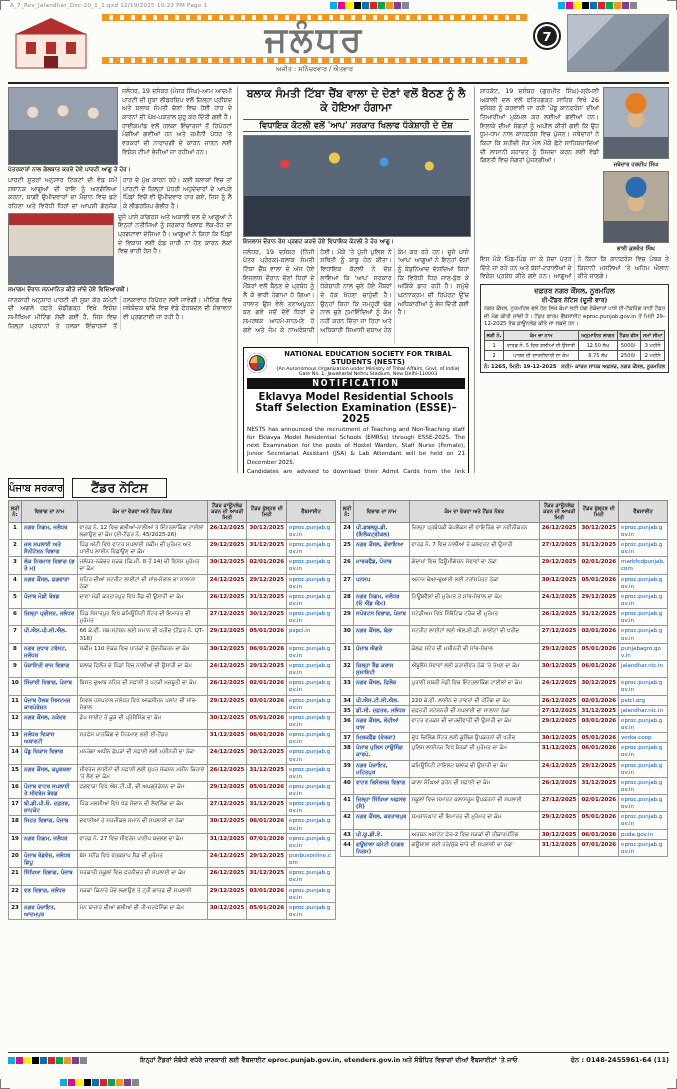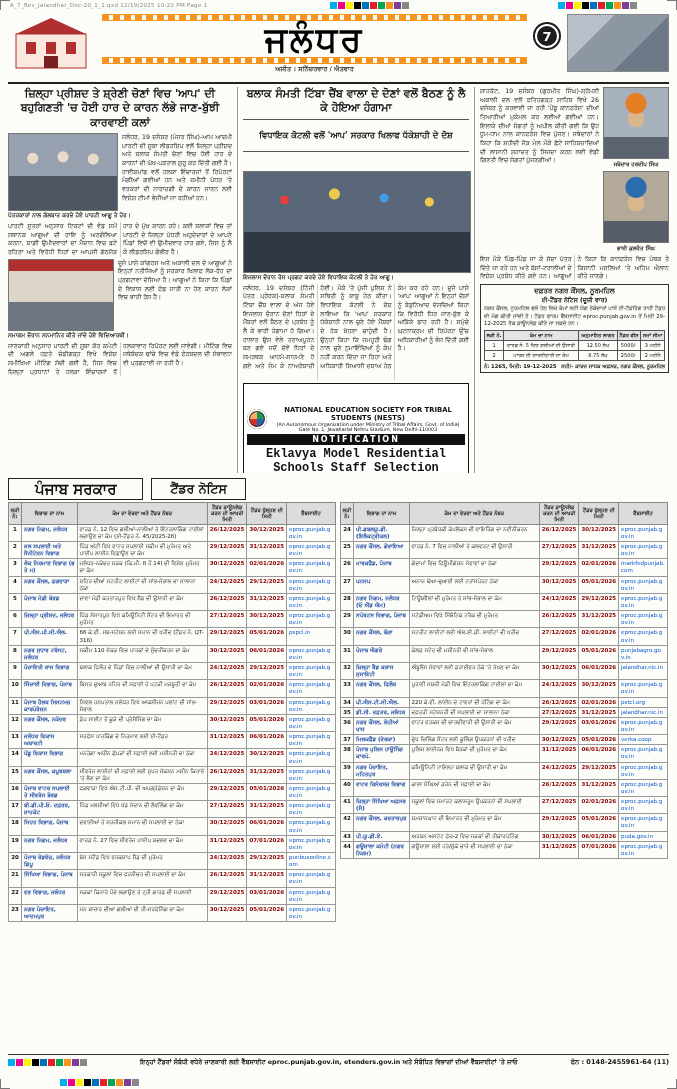--- a/index.html
+++ b/index.html
@@ -12,41 +12,41 @@
   .regbar.tr{top:2px;right:40px;}
   .regbar.tl{top:2px;left:330px;}
   .regbar.bl{bottom:3px;left:60px;}
   .crop{position:absolute;background:#777;}
   .crop.h{width:10px;height:1px;} .crop.v{width:1px;height:10px;}
   
   .masthead{display:flex;align-items:flex-start;gap:8px;padding:14px 8px 0 8px;height:64px;}
   .mast-logo{width:86px;height:56px;flex:0 0 auto;}
   .mast-city{flex:1;text-align:center;min-width:0;}
   .city-border{height:5px;background:repeating-linear-gradient(90deg,#f7941e 0 7px,transparent 7px 11px);border-top:1px solid #f7941e;border-bottom:1px solid #f7941e;}
-  .city{font-size:34px;line-height:36px;font-weight:bold;color:#000000;letter-spacing:3px;}
-  .city-sub{font-size:6.5px;font-weight:bold;color:#333;margin-top:1px;}
+  .city{font-size:34px;line-height:36px;font-weight:bold;color:#737373;letter-spacing:3px;}
+  .city-sub{font-size:6.5px;font-weight:normal;color:#333;margin-top:1px;}
   .mast-brand{width:118px;flex:0 0 auto;text-align:center;}
   .brand{background:linear-gradient(#ffe79a,#ffb627);border:2px solid #e31e24;color:#e31e24;
          font-size:22px;line-height:26px;font-weight:bold;border-radius:3px;}
   .brand-strip{background:#e31e24;color:#fff;font-size:5.5px;line-height:8px;font-weight:bold;}
   .mast-date{font-size:8px;font-weight:bold;margin-top:2px;}
   .page-circle{width:24px;height:24px;flex:0 0 auto;border-radius:50%;background:#1d1d1d;color:#fff;
                display:flex;align-items:center;justify-content:center;font-size:13px;font-weight:bold;
                box-shadow:inset 0 0 0 2px #fff,0 0 0 2px #1d1d1d;margin-top:10px;}
   .mast-photo{width:100px;height:56px;flex:0 0 auto;border:1px solid #888;
               background:linear-gradient(135deg,#b9c0c9 0 30%,#8d97a4 30% 65%,#6d7886 65%);}
   
   .articles{display:flex;gap:5px;margin:4px 8px 0 8px;border-top:2px solid #222;padding-top:3px;
             height:386px;overflow:hidden;}
   .col{min-width:0;overflow:hidden;}
   .col-left{width:224px;flex:0 0 auto;}
   .col-center{width:226px;flex:0 0 auto;border-left:1px solid #999;border-right:1px solid #999;padding:0 5px;}
   .col-right{flex:1;}
   .hl{font-size:11px;line-height:1.3;font-weight:bold;text-align:center;margin:0 0 3px 0;}
-  .deck{font-size:8.5px;font-weight:bold;text-align:center;margin:0 0 19px 0;padding:10px 0;
+  .deck{font-size:8.5px;font-weight:bold;text-align:center;margin:0 0 3px 0;padding:0 0;
         border-top:1px solid #555;border-bottom:1px solid #555;}
   .row{display:flex;gap:4px;}
   .body{font-size:6.2px;line-height:1.4;text-align:justify;margin:2px 0;}
   .row .body{flex:1;margin:0;}
   .cols2{column-count:2;column-gap:6px;column-rule:1px solid #ccc;}
   .cols3{column-count:3;column-gap:6px;column-rule:1px solid #ccc;}
   .caption{font-size:5.8px;font-weight:bold;margin:1px 0 3px 0;color:#222;}
   .subhl{font-size:8.5px;font-weight:bold;text-align:center;margin:3px 0 2px 0;border-top:1px solid #777;padding-top:2px;}
   .ph{border:1px solid #777;flex:0 0 auto;}
   .ph-group{width:108px;height:76px;background:
@@ -66,44 +66,44 @@
   .ph-portrait{width:64px;height:70px;}
   .ph-portrait.p1{background:radial-gradient(circle at 50% 22%,#e67e22 10px,transparent 11px),
       radial-gradient(circle at 50% 44%,#dab68d 8px,transparent 9px),
       linear-gradient(#a7b0bd 0 70%,#5c6370 70%);}
   .ph-portrait.p2{background:radial-gradient(circle at 50% 22%,#2b6cb0 10px,transparent 11px),
       radial-gradient(circle at 50% 44%,#dab68d 8px,transparent 9px),
       linear-gradient(#b3a998 0 70%,#565d68 70%);}
   .pcap{font-size:5.5px;font-weight:bold;text-align:center;margin:0 0 1px 0;}
   
   .nests{border:1.5px solid #111;margin-top:3px;padding:2px 3px;background:#fff;}
-  .nests-head{display:flex;gap:4px;align-items:center;margin-top:20px;}
+  .nests-head{display:flex;gap:4px;align-items:center;}
   .nests-logo{width:20px;height:20px;border-radius:50%;flex:0 0 auto;
       background:conic-gradient(#1a9850 0 25%,#2166ac 25% 50%,#d73027 50% 75%,#fdae61 75%);
       box-shadow:inset 0 0 0 2px #fff,inset 0 0 0 3px #333;}
   .nests-org{flex:1;text-align:center;}
   .nests-org .t1{font-size:6.8px;font-weight:bold;}
   .nests-org .t2,.nests-org .t3{font-size:4.8px;}
   .nests-bar{background:#111;color:#fff;text-align:center;font-size:8px;font-weight:bold;
              letter-spacing:2px;margin:2px 0;padding:1px 0;}
-  .nests-title{font-size:12px;font-weight:bold;text-align:center;margin:1px 0;font-family:Liberation Mono, monospace;}
+  .nests-title{font-size:10px;font-weight:bold;text-align:center;margin:1px 0;}
   .nests-body{font-size:5.7px;line-height:1.45;text-align:justify;margin:1px 0;}
   .nests-link{font-size:5.7px;color:#0b5bd3;word-break:break-all;margin:1px 0;}
   
   .notice{border:1.2px solid #333;margin-top:3px;padding:2px 3px;}
   .notice .n-t1{font-size:7px;font-weight:bold;text-align:center;margin:0;}
   .notice .n-t2{font-size:6.2px;font-weight:bold;text-align:center;margin:1px 0;}
   .notice .n-body{font-size:5.4px;line-height:1.4;text-align:justify;margin:1px 0;}
   .ntable{width:100%;border-collapse:collapse;margin:2px 0;}
   .ntable th,.ntable td{border:1px solid #555;font-size:5px;padding:1px;text-align:center;}
   .ntable th{background:#e4e4e4;}
   .n-foot{display:flex;justify-content:space-between;font-size:5.2px;font-weight:bold;margin-top:2px;}
   
   .tender-band{display:flex;gap:8px;align-items:stretch;margin:5px 8px 2px 8px;}
-  .govt-box{border:1.5px solid #222;padding:1px 26px;font-weight:bold;font-size:15px;display:flex;align-items:center;}
+  .govt-box{border:1.5px solid #222;padding:1px 0;font-weight:bold;font-size:10px;display:flex;align-items:center;}
   .title-box{border:1.5px solid #222;padding:1px 18px;font-weight:bold;font-size:12.5px;display:flex;align-items:center;}
   .tender{display:flex;gap:4px;margin:0 8px;height:548px;overflow:hidden;}
   .t-half{width:328px;flex:0 0 auto;}
   .ttable{width:100%;border-collapse:collapse;}
   .ttable th{background:#dcdcdc;border:1px solid #888;font-size:5.2px;padding:1px;line-height:1.2;}
   .ttable td{border:1px solid #999;font-size:5.5px;padding:1px 2px;vertical-align:top;line-height:1.3;}
   td.c-n{text-align:center;font-weight:bold;}
   td.c-d{color:#1746a0;font-weight:bold;}
   td.c-w{color:#151515;}
   td.c-a{color:#8b0000;font-weight:bold;text-align:center;}
@@ -169,21 +169,20 @@
       <div class="city-border"></div>
       <div class="city-sub">ਅਜੀਤ : ਸਨਿੱਚਰਵਾਰ / ਐਤਵਾਰ</div>
     </div>
     <div class="page-circle">7</div>
     <div class="mast-photo"></div>
   </header>
 
   <section class="articles">
 
     <article class="col col-left">
-      <h1 class="hl">ਜ਼ਿਲ੍ਹਾ ਪ੍ਰੀਸ਼ਦ ਤੇ ਸ਼੍ਰੇਣੀ ਚੋਣਾਂ ਵਿਚ 'ਆਪ' ਦੀ ਬਹੁਗਿਣਤੀ 'ਚ ਹੋਈ ਹਾਰ ਦੇ ਕਾਰਨ ਲੱਭੇ ਜਾਣ-ਬੁੱਝੀ ਕਾਰਵਾਈ ਕਲਾਂ</h1>
       <div class="row">
         <div class="ph ph-group"></div>
         <p class="body">ਜਲੰਧਰ, 19 ਦਸੰਬਰ (ਮੇਜਰ ਸਿੰਘ)-ਆਮ ਆਦਮੀ ਪਾਰਟੀ ਦੀ ਸੂਬਾ ਲੀਡਰਸ਼ਿਪ ਵਲੋਂ ਜ਼ਿਲ੍ਹਾ ਪ੍ਰੀਸ਼ਦ ਅਤੇ ਬਲਾਕ ਸੰਮਤੀ ਚੋਣਾਂ ਵਿਚ ਹੋਈ ਹਾਰ ਦੇ ਕਾਰਨਾਂ ਦੀ ਘੋਖ-ਪੜਤਾਲ ਸ਼ੁਰੂ ਕਰ ਦਿੱਤੀ ਗਈ ਹੈ। ਹਾਈਕਮਾਂਡ ਵਲੋਂ ਹਲਕਾ ਇੰਚਾਰਜਾਂ ਤੋਂ ਰਿਪੋਰਟਾਂ ਮੰਗੀਆਂ ਗਈਆਂ ਹਨ ਅਤੇ ਜ਼ਮੀਨੀ ਪੱਧਰ 'ਤੇ ਵਰਕਰਾਂ ਦੀ ਨਾਰਾਜ਼ਗੀ ਦੇ ਕਾਰਨ ਜਾਣਨ ਲਈ ਵਿਸ਼ੇਸ਼ ਟੀਮਾਂ ਭੇਜੀਆਂ ਜਾ ਰਹੀਆਂ ਹਨ।</p>
       </div>
       <p class="caption">ਪੱਤਰਕਾਰਾਂ ਨਾਲ ਗੱਲਬਾਤ ਕਰਦੇ ਹੋਏ ਪਾਰਟੀ ਆਗੂ ਤੇ ਹੋਰ।</p>
       <p class="body cols2">ਪਾਰਟੀ ਸੂਤਰਾਂ ਅਨੁਸਾਰ ਟਿਕਟਾਂ ਦੀ ਵੰਡ ਸਮੇਂ ਸਥਾਨਕ ਆਗੂਆਂ ਦੀ ਰਾਇ ਨੂੰ ਅਣਗੌਲਿਆ ਕਰਨਾ, ਬਾਗ਼ੀ ਉਮੀਦਵਾਰਾਂ ਦਾ ਮੈਦਾਨ ਵਿਚ ਡਟੇ ਰਹਿਣਾ ਅਤੇ ਵਿਰੋਧੀ ਧਿਰਾਂ ਦਾ ਆਪਸੀ ਗੱਠਜੋੜ ਹਾਰ ਦੇ ਮੁੱਖ ਕਾਰਨ ਰਹੇ। ਕਈ ਬਲਾਕਾਂ ਵਿਚ ਤਾਂ ਪਾਰਟੀ ਦੇ ਜ਼ਿਲ੍ਹਾ ਪੱਧਰੀ ਅਹੁਦੇਦਾਰਾਂ ਦੇ ਆਪਣੇ ਪਿੰਡਾਂ ਵਿਚੋਂ ਵੀ ਉਮੀਦਵਾਰ ਹਾਰ ਗਏ, ਜਿਸ ਨੂੰ ਲੈ ਕੇ ਲੀਡਰਸ਼ਿਪ ਗੰਭੀਰ ਹੈ।</p>
       <div class="row">
         <div class="ph ph-banner"></div>
         <p class="body">ਦੂਜੇ ਪਾਸੇ ਕਾਂਗਰਸ ਅਤੇ ਅਕਾਲੀ ਦਲ ਦੇ ਆਗੂਆਂ ਨੇ ਇਨ੍ਹਾਂ ਨਤੀਜਿਆਂ ਨੂੰ ਸਰਕਾਰ ਖਿਲਾਫ ਲੋਕ-ਰੋਹ ਦਾ ਪ੍ਰਗਟਾਵਾ ਦੱਸਿਆ ਹੈ। ਆਗੂਆਂ ਨੇ ਕਿਹਾ ਕਿ ਪਿੰਡਾਂ ਦੇ ਵਿਕਾਸ ਲਈ ਫੰਡ ਜਾਰੀ ਨਾ ਹੋਣ ਕਾਰਨ ਲੋਕਾਂ ਵਿਚ ਭਾਰੀ ਰੋਸ ਹੈ।</p>
       </div>

